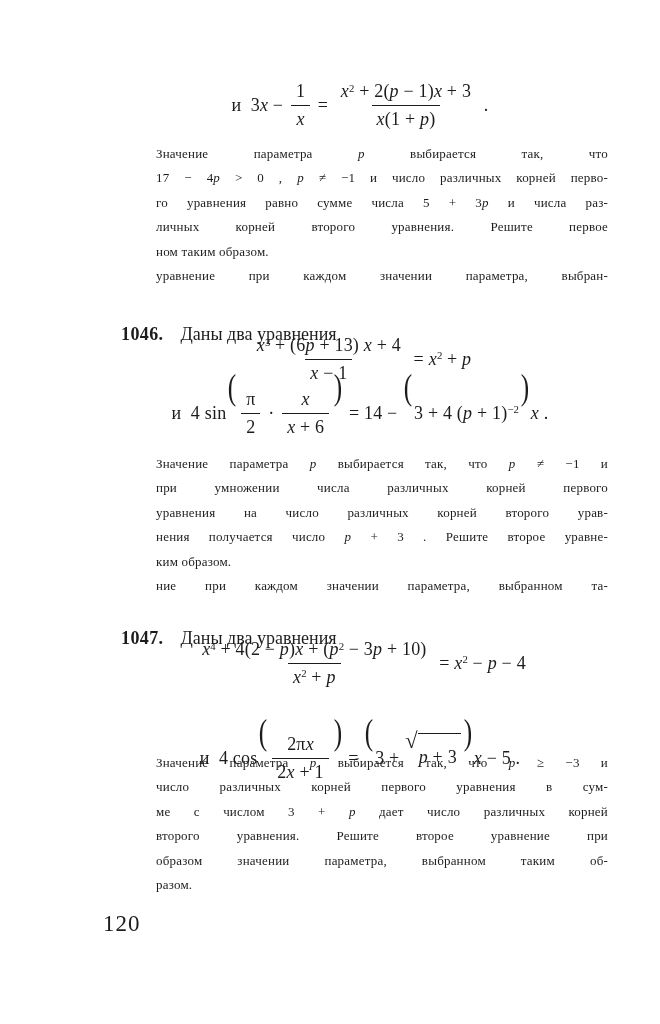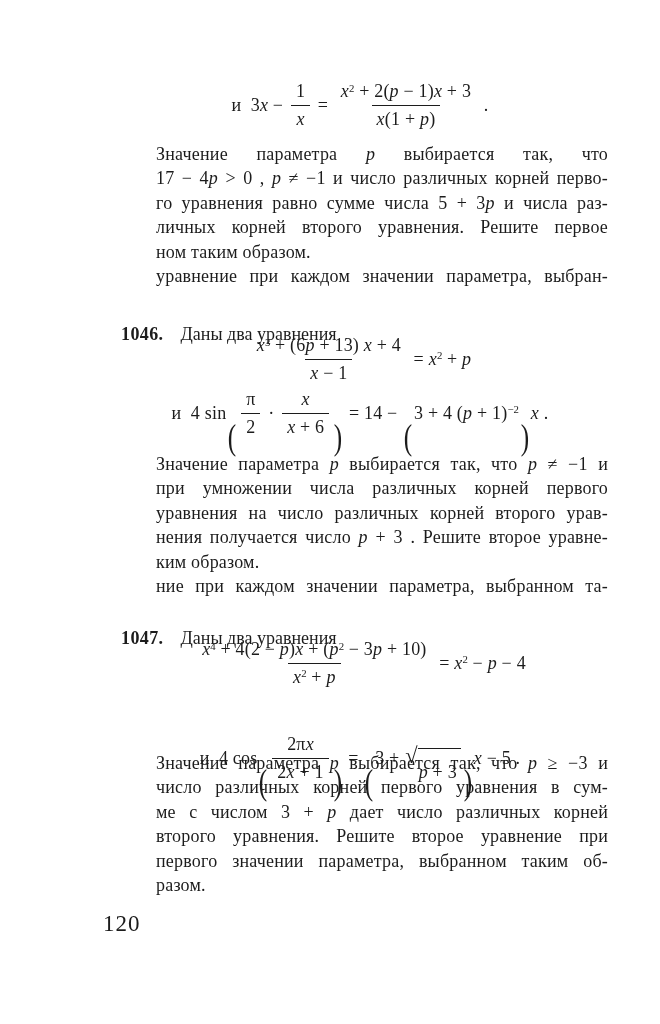--- a/index.html
+++ b/index.html
@@ -8,21 +8,21 @@
     width:660px;height:1024px;
     background:#ffffff;
     color:#1c1c1c;
     font-family:"Liberation Serif","DejaVu Serif",serif;
     overflow:hidden;
   }
   
   .para{
     position:absolute;
     left:156px;width:452px;
-    font-size:18px;
+    font-size:13px;
     line-height:24.4px;
     letter-spacing:0.2px;
   }
   .para .line{
     text-align:justify;
     -moz-text-align-last:justify;
     text-align-last:justify;
     height:24.4px;
     white-space:nowrap;
   }
@@ -36,21 +36,21 @@
     font-size:18px;
     white-space:pre;
   }
   .prob-num{font-weight:700;letter-spacing:0.4px;margin-right:17px;}
   
   .eq{
     position:absolute;
     left:100px;width:520px;
     display:flex;
     justify-content:center;
-    align-items:flex-end;
+    align-items:flex-start;
     font-size:18px;
     white-space:pre;
     letter-spacing:0.2px;
   }
   .mtext{align-self:center;}
   .frac{
     display:inline-flex;
     flex-direction:column;
     align-items:center;
     text-align:center;
@@ -184,19 +184,19 @@
     </span>
     <span class="bigp">)</span>
     <span class="mtext"><i>x</i> − 5 .</span>
   </div>
 
   <div class="para" style="top:751px">
       <div class="line">Значение параметра <i>p</i> выбирается так, что <i>p</i> ≥ −3 и</div>
       <div class="line">число различных корней первого уравнения в сум-</div>
       <div class="line">ме с числом 3 + <i>p</i> дает число различных корней</div>
       <div class="line">второго уравнения. Решите второе уравнение при</div>
-      <div class="line">первого значении параметра, выбранном таким об-</div>
+      <div class="line">образом значении параметра, выбранном таким об-</div>
       <div class="line last">разом.</div>
     </div>
 
   <div class="page-num">120</div>
 
 </div>
 
 </body></html>

